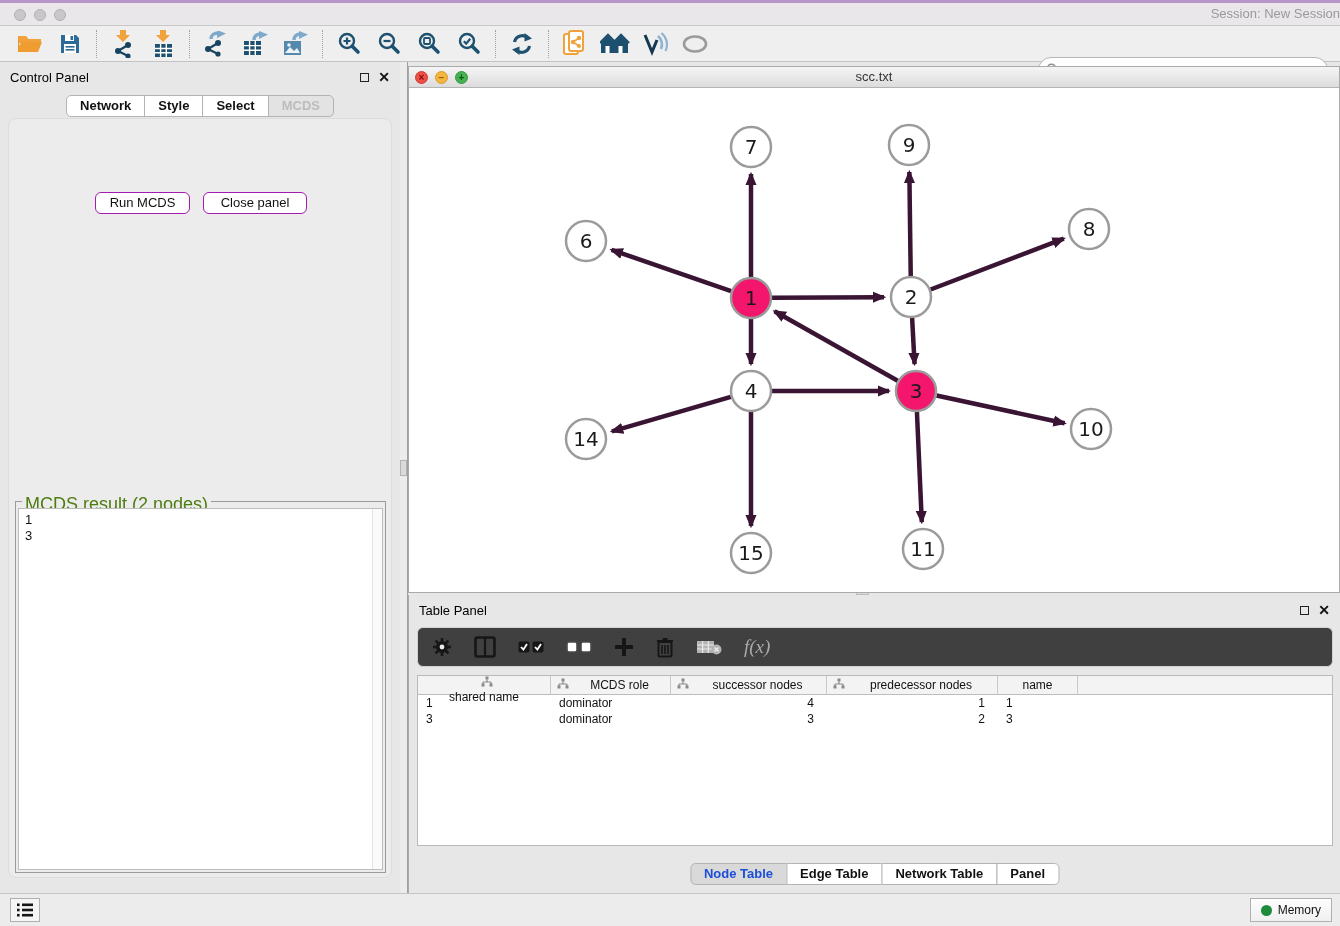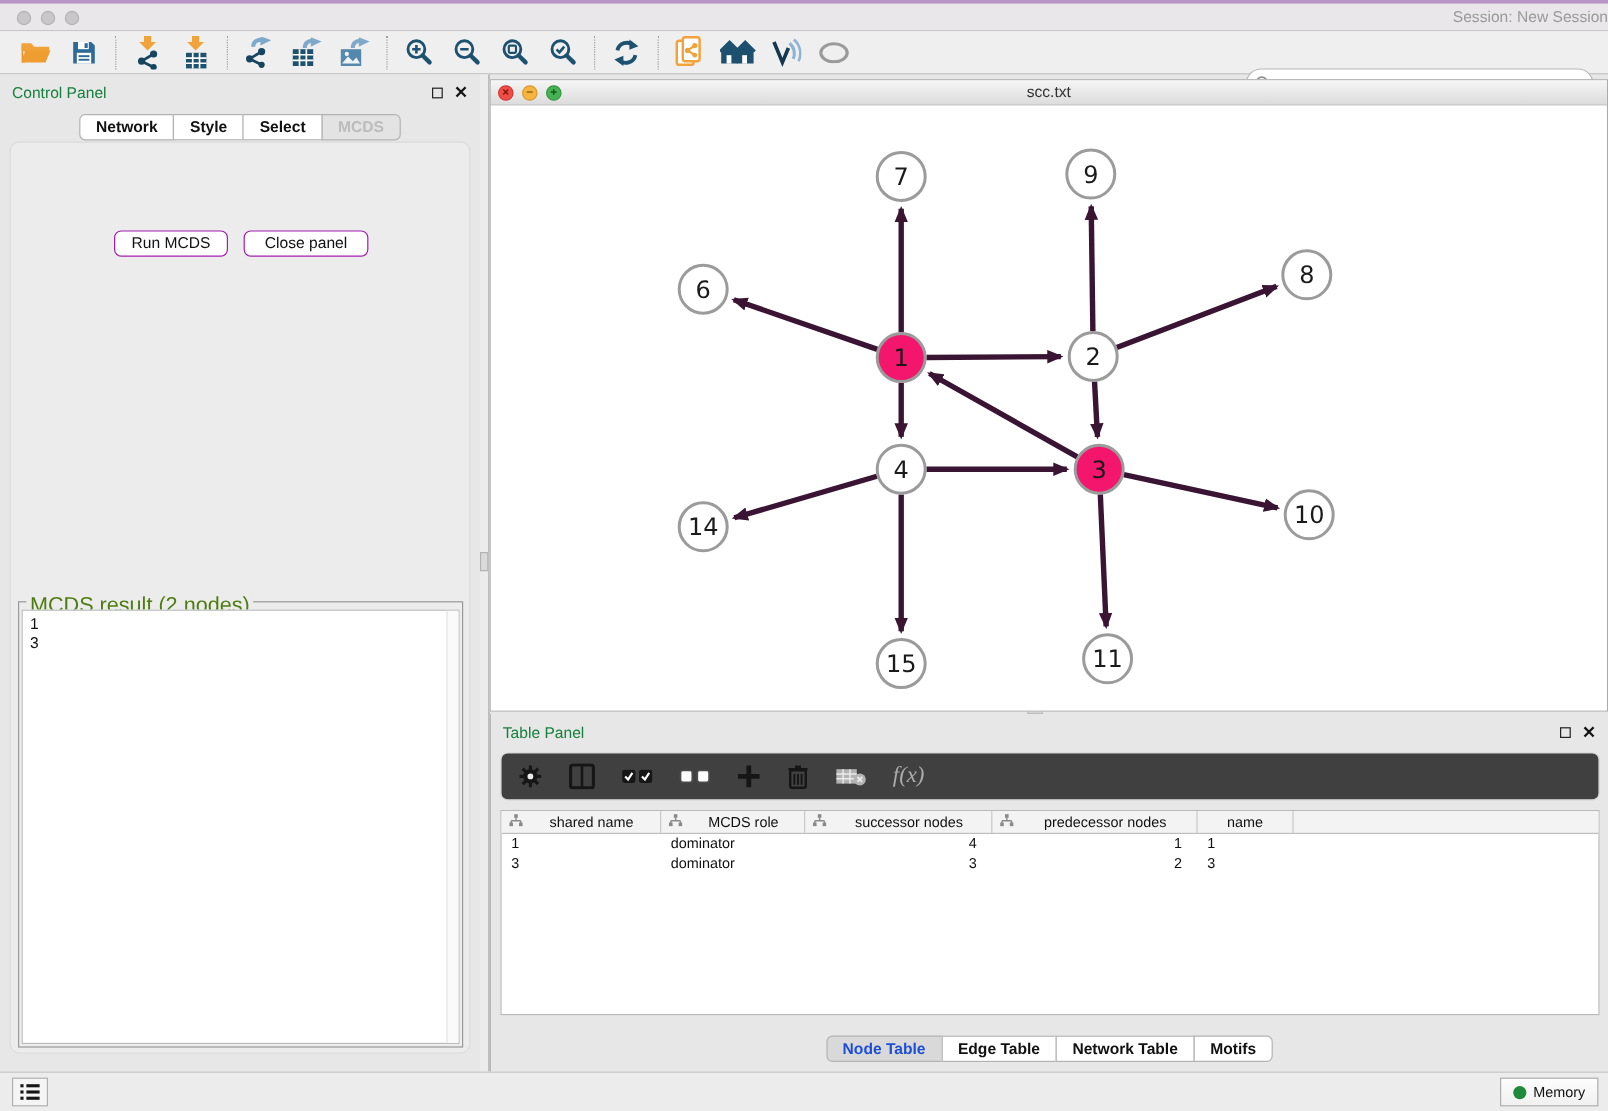--- a/index.html
+++ b/index.html
@@ -16,21 +16,21 @@
   #toolbar { left:0; top:26px; width:1340px; height:36px; background:#efefef; border-bottom:1px solid #c3c3c3; display:flex; align-items:center; padding-left:10px; }
   .tb-btn { width:40px; height:32px; display:flex; align-items:center; justify-content:center; }
   .tb-sep { width:1px; height:28px; border-left:1px dotted #9f9f9f; margin:0 6px; }
   #search-wrap { position:absolute; right:12px; top:31px; width:290px; height:26px; }
   #search-input { width:100%; height:100%; border:1px solid #b7b7b7; border-radius:13px; background:#fff; padding:0 10px 0 26px; font-size:13px; outline:none; }
   #search-icon { position:absolute; left:8px; top:6px; }
 
   
   #control-panel { left:0; top:62px; width:400px; height:831px; background:#e7e7e7; }
   #cp-header { left:0; top:4px; width:400px; height:24px; position:absolute; }
-  #cp-title, #tp-title { font-size:13px; color:#15803d; padding-left:10px; line-height:24px; }
+  #cp-title, #tp-title { font-size:13px; color:#000000; padding-left:10px; line-height:24px; }
   .panel-float { width:9px; height:9px; border:1.5px solid #222; display:inline-block; }
   .panel-close { font-size:14px; font-weight:bold; color:#111; line-height:10px; }
   .panel-btns { position:absolute; right:10px; top:6px; display:flex; gap:9px; align-items:center; }
   .seg-tabs { display:flex; }
   #cp-tabs { position:absolute; left:50%; transform:translateX(-50%); top:33px; }
   .seg-tab { border:1px solid #b3b3b3; margin-left:-1px; background:#fff; color:#111; font-size:13px; font-weight:bold; padding:2px 13px 3px; cursor:default; }
   .seg-tab:first-child { border-radius:5px 0 0 5px; margin-left:0; }
   .seg-tab:last-child { border-radius:0 5px 5px 0; }
   .seg-tab.selected { background:#e3e3e3; color:#bcbcbc; }
   #cp-body { position:absolute; left:8px; top:56px; width:384px; height:760px; background:#ececec; border:1px solid #dcdcdc; border-radius:8px; }
@@ -419,21 +419,21 @@
         <rect x="1" y="2" width="17" height="12" fill="#b3b3b3"></rect>
         <path d="M1 6 h17 M1 10 h17 M6.6 2 v12 M12.3 2 v12" stroke="#eaeaea" stroke-width="1.2"></path>
         <circle cx="20.5" cy="10.5" r="5" fill="#b3b3b3"></circle>
         <path d="M18.5 8.5 l4 4 M22.5 8.5 l-4 4" stroke="#eaeaea" stroke-width="1.5"></path>
       </svg>
     </span>
     <span id="fx-label" class="tp-tool">f(x)</span>
   </div>
   <div id="node-table">
     <div id="nt-header">
-        <div class="th" style="width: 133px;">
+        <div class="th" style="width: 133px; flex-direction: column;">
           <span class="th-icon"><svg width="12" height="11" viewBox="0 0 12 11">
               <rect x="4.5" y="0.5" width="3" height="3" fill="#8a8a8a"></rect>
               <path d="M6 3.5 v2.5 M2 6 h8 M2 6 v2 M10 6 v2" stroke="#8a8a8a" stroke-width="1.2" fill="none"></path>
               <rect x="0.5" y="7.5" width="3" height="3" fill="#8a8a8a"></rect>
               <rect x="8.5" y="7.5" width="3" height="3" fill="#8a8a8a"></rect>
             </svg></span>
           <span class="th-label">shared name</span>
         </div>
         <div class="th" style="width: 120px;">
           <span class="th-icon"><svg width="12" height="11" viewBox="0 0 12 11">
@@ -480,21 +480,21 @@
           <div class="td right" style="width: 156px;">3</div>
           <div class="td right" style="width: 171px;">2</div>
           <div class="td left" style="width: 80px;">3</div>
         </div>
       </div>
   </div>
   <div id="tp-tabs" class="seg-tabs">
       <div class="seg-tab selected">Node Table</div>
       <div class="seg-tab">Edge Table</div>
       <div class="seg-tab">Network Table</div>
-      <div class="seg-tab">Motifs</div>
+      <div class="seg-tab">Panel</div>
     </div>
 </div>
 
 <div id="status-bar" class="abs">
   <div id="net-list-btn">
     <svg width="18" height="16" viewBox="0 0 18 16">
       <g fill="#161616">
         <rect x="1" y="1.5" width="2.6" height="2.6"></rect>
           <rect x="6" y="1.5" width="11" height="2.6"></rect>
         <rect x="1" y="6.7" width="2.6" height="2.6"></rect>

